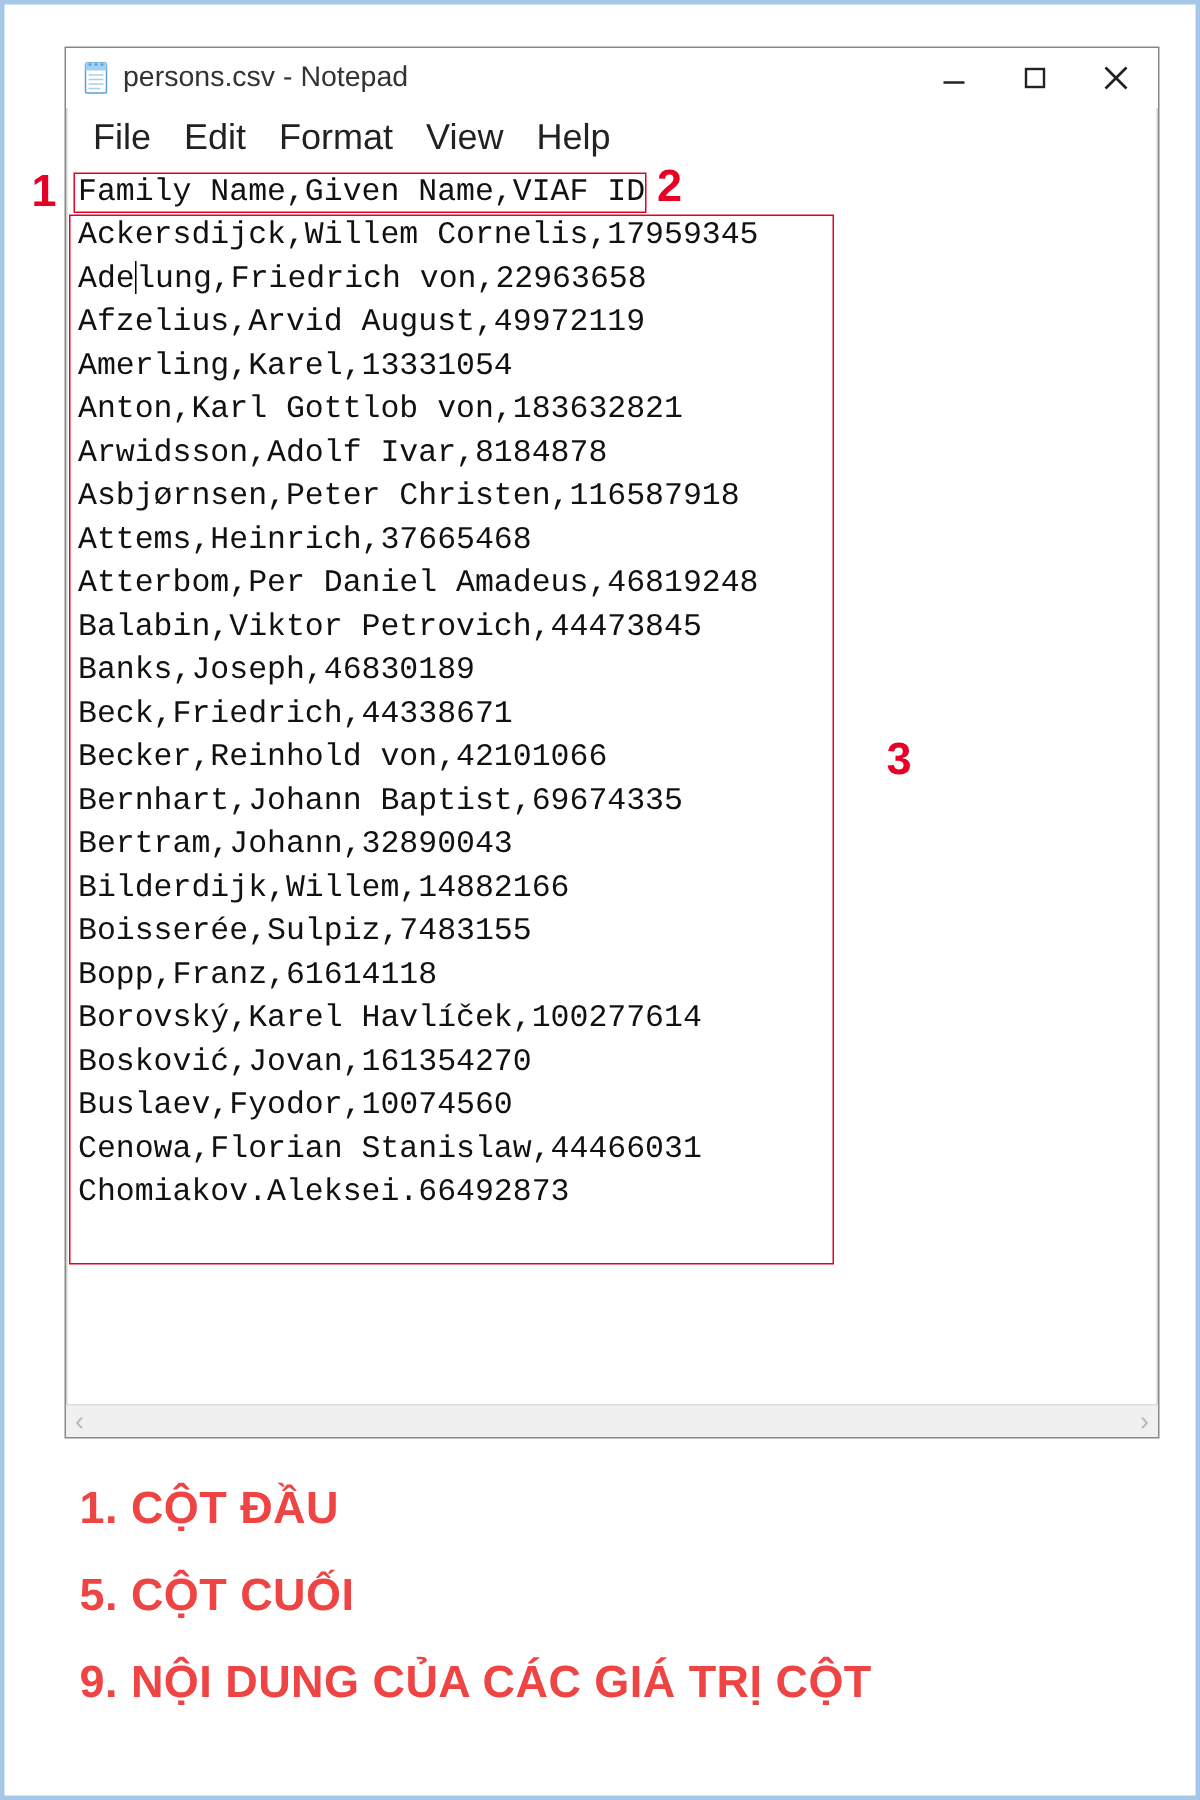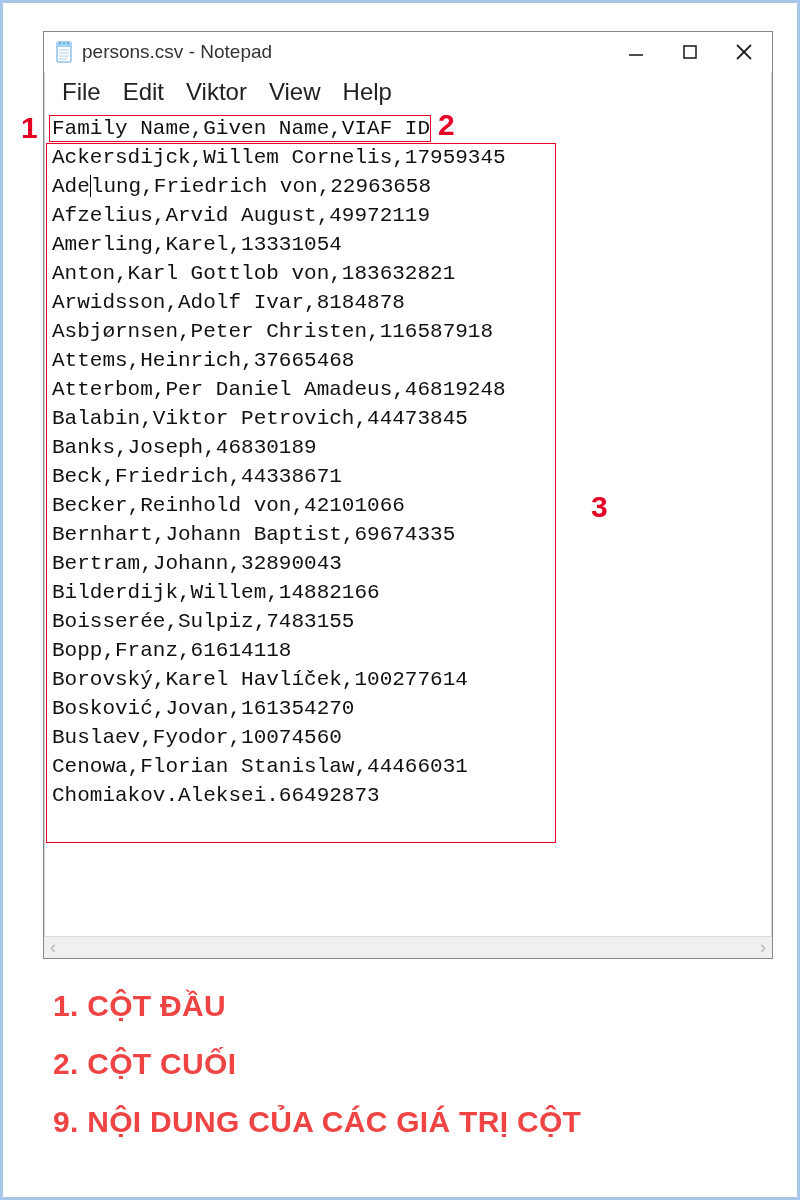--- a/index.html
+++ b/index.html
@@ -152,21 +152,21 @@
             <line x1="3" y1="3" x2="17" y2="17" stroke="#222" stroke-width="1.8"></line>
             <line x1="17" y1="3" x2="3" y2="17" stroke="#222" stroke-width="1.8"></line>
           </svg>
       </div>
     </div>
   </div>
 
   <div class="menubar">
     <span>File</span>
     <span>Edit</span>
-    <span>Viktor</span>
+    <span>Format</span>
     <span>View</span>
     <span>Help</span>
   </div>
 
   <div class="editor-wrap">
 
     <div class="header-box" style="top:1px; left:3px; width:382px; height:27px;"></div>
     <div class="content-box" style="top:29px; left:0px; width:510px; height:700px;"></div>
 
     <div class="marker" style="top:-6px; left:392px;">2</div>
@@ -200,15 +200,15 @@
   </div>
 
   <div class="hscroll">
     <span>‹</span>
     <span>›</span>
   </div>
 </div>
 
 <div class="legend">
   <div>1. CỘT ĐẦU</div>
-  <div>2. CỘT CUỐI</div>
+  <div>5. CỘT CUỐI</div>
   <div>9. NỘI DUNG CỦA CÁC GIÁ TRỊ CỘT</div>
 </div>
 
 </body></html>

